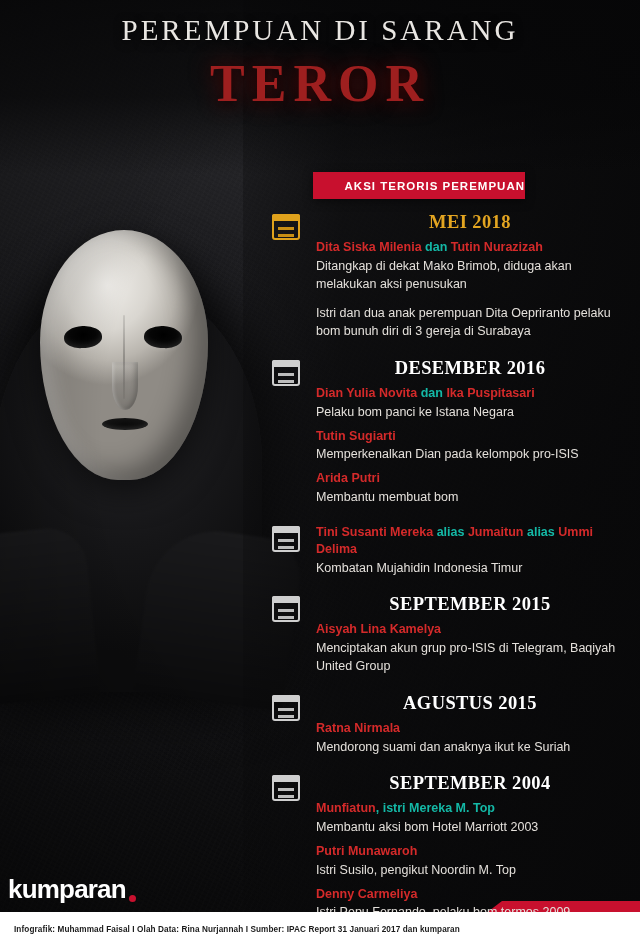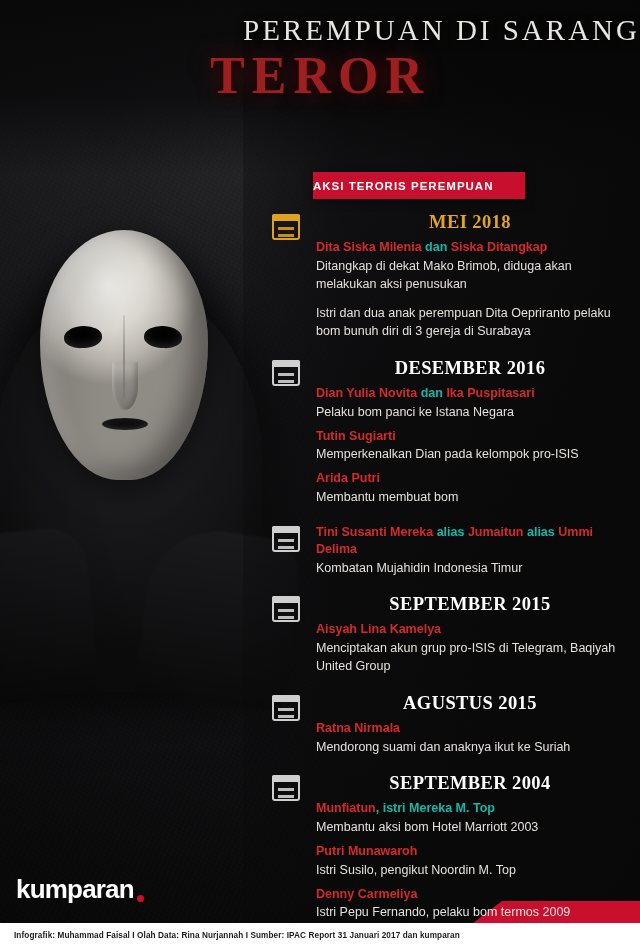--- a/index.html
+++ b/index.html
@@ -130,49 +130,48 @@
     text-align: center;
     z-index: 6;
   }
   .title-1 {
     font-family: "Liberation Serif", serif;
     font-size: 29px;
     letter-spacing: 3.0px;
     color: #e9e6e2;
     text-shadow: 0 2px 10px rgba(0,0,0,.95);
     white-space: nowrap;
-    text-align: right;
   }
   .title-2 {
     font-family: "Liberation Serif", serif;
     font-weight: 700;
     font-size: 52px;
     letter-spacing: 7px;
     line-height: 1.05;
-    margin-top: 2px;
+    margin-top: 10px;
     color: #9e1f1f;
     text-shadow: 0 0 22px rgba(120,14,14,.75), 0 3px 12px rgba(0,0,0,.9);
   }
   .subtitle {
     font-family: "Liberation Serif", serif;
     font-size: 14.5px;
     line-height: 1.55;
     color: #ddd9d4;
     margin: 18px auto 0;
     width: 480px;
     text-shadow: 0 2px 8px rgba(0,0,0,.95);
   }
 
   
   .banner {
     position: absolute;
     left: 313px; top: 172px;
     width: 212px; height: 27px;
     background: #c8102e;
-    display: flex; align-items: center; justify-content: flex-start;
+    display: flex; align-items: center; justify-content: flex-end;
     z-index: 6;
     box-shadow: 0 2px 10px rgba(0,0,0,.5);
   }
   .banner span {
     font-size: 11.5px;
     font-weight: 700;
     letter-spacing: 1.0px;
     color: #fff;
   }
 
@@ -247,21 +246,21 @@
   .footer-red {
     position: absolute;
     right: 0; bottom: 20px;
     width: 172px; height: 26px;
     background: #c8102e;
     clip-path: polygon(34px 0, 100% 0, 100% 100%, 0 100%);
     z-index: 5;
   }
   .logo {
     position: absolute;
-    left: 16px; bottom: 42px;
+    left: 8px; bottom: 42px;
     z-index: 7;
     display: flex; align-items: baseline;
   }
   .logo-text {
     font-family: "Liberation Sans", sans-serif;
     font-weight: 700;
     font-size: 26px;
     letter-spacing: -0.8px;
     color: #ffffff;
   }
@@ -269,21 +268,21 @@
     width: 7px; height: 7px;
     background: #c8102e;
     border-radius: 50%;
     margin-left: 3px;
     align-self: flex-end;
     margin-bottom: 3px;
   }
   .credit-bar {
     position: absolute;
     left: 0; right: 0; bottom: 0;
-    height: 24px;
+    height: 35px;
     background: #ffffff;
     display: flex;
     align-items: center;
     z-index: 8;
   }
   .credit-bar span {
     font-size: 8.2px;
     font-weight: 700;
     color: #1a1a1a;
     padding-left: 14px;
@@ -320,21 +319,21 @@
   </div>
 
   <div class="banner">
     <span>AKSI TERORIS PEREMPUAN</span>
   </div>
 
   <div class="timeline" id="timeline">
       <div class="entry">
         <div class="cal gold"></div>
         <div class="date gold">MEI 2018</div>
-        <div class="name first"><span>Dita Siska Milenia</span><span class="conj"> dan </span><span>Siska Ditangkap</span></div>
+        <div class="name first"><span>Dita Siska Milenia</span><span class="conj"> dan </span><span>Tutin Nurazizah</span></div>
         <div class="desc nogap">Ditangkap di dekat Mako Brimob, diduga akan melakukan aksi penusukan</div>
         <div class="desc block-gap">Istri dan dua anak perempuan Dita Oepriranto pelaku bom bunuh diri di 3 gereja di Surabaya</div>
       </div>
       <div class="entry">
         <div class="cal"></div>
         <div class="date">DESEMBER 2016</div>
         <div class="name first"><span>Dian Yulia Novita</span><span class="conj"> dan </span><span>Ika Puspitasari</span></div>
         <div class="desc nogap">Pelaku bom panci ke Istana Negara</div>
         <div class="name"><span>Tutin Sugiarti</span></div>
         <div class="desc nogap">Memperkenalkan Dian pada kelompok pro-ISIS</div>

